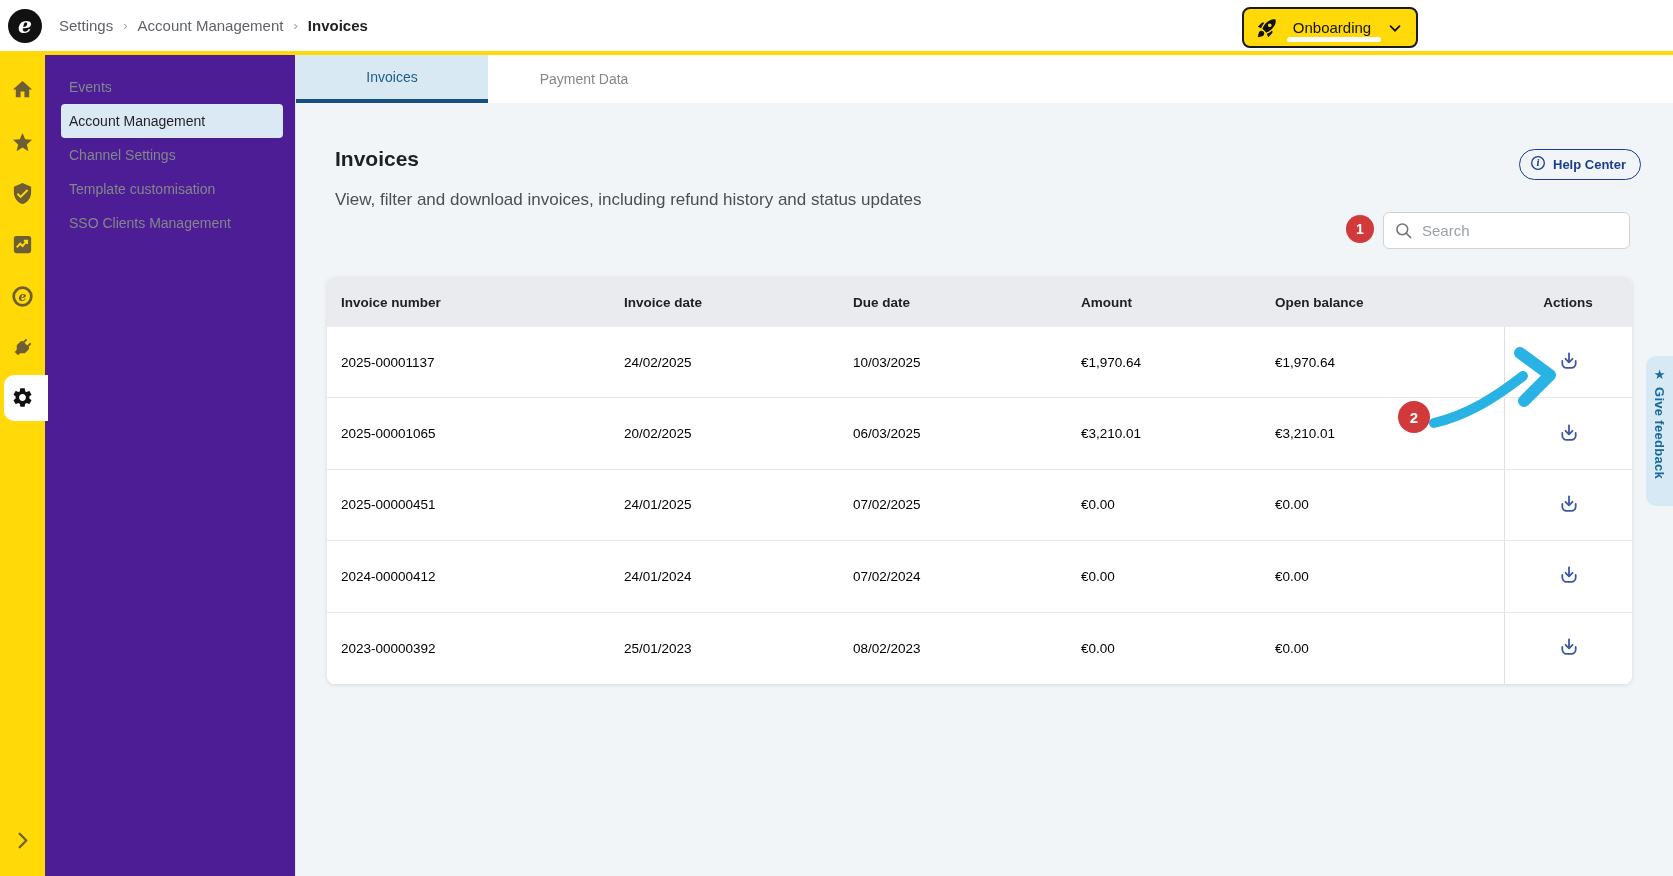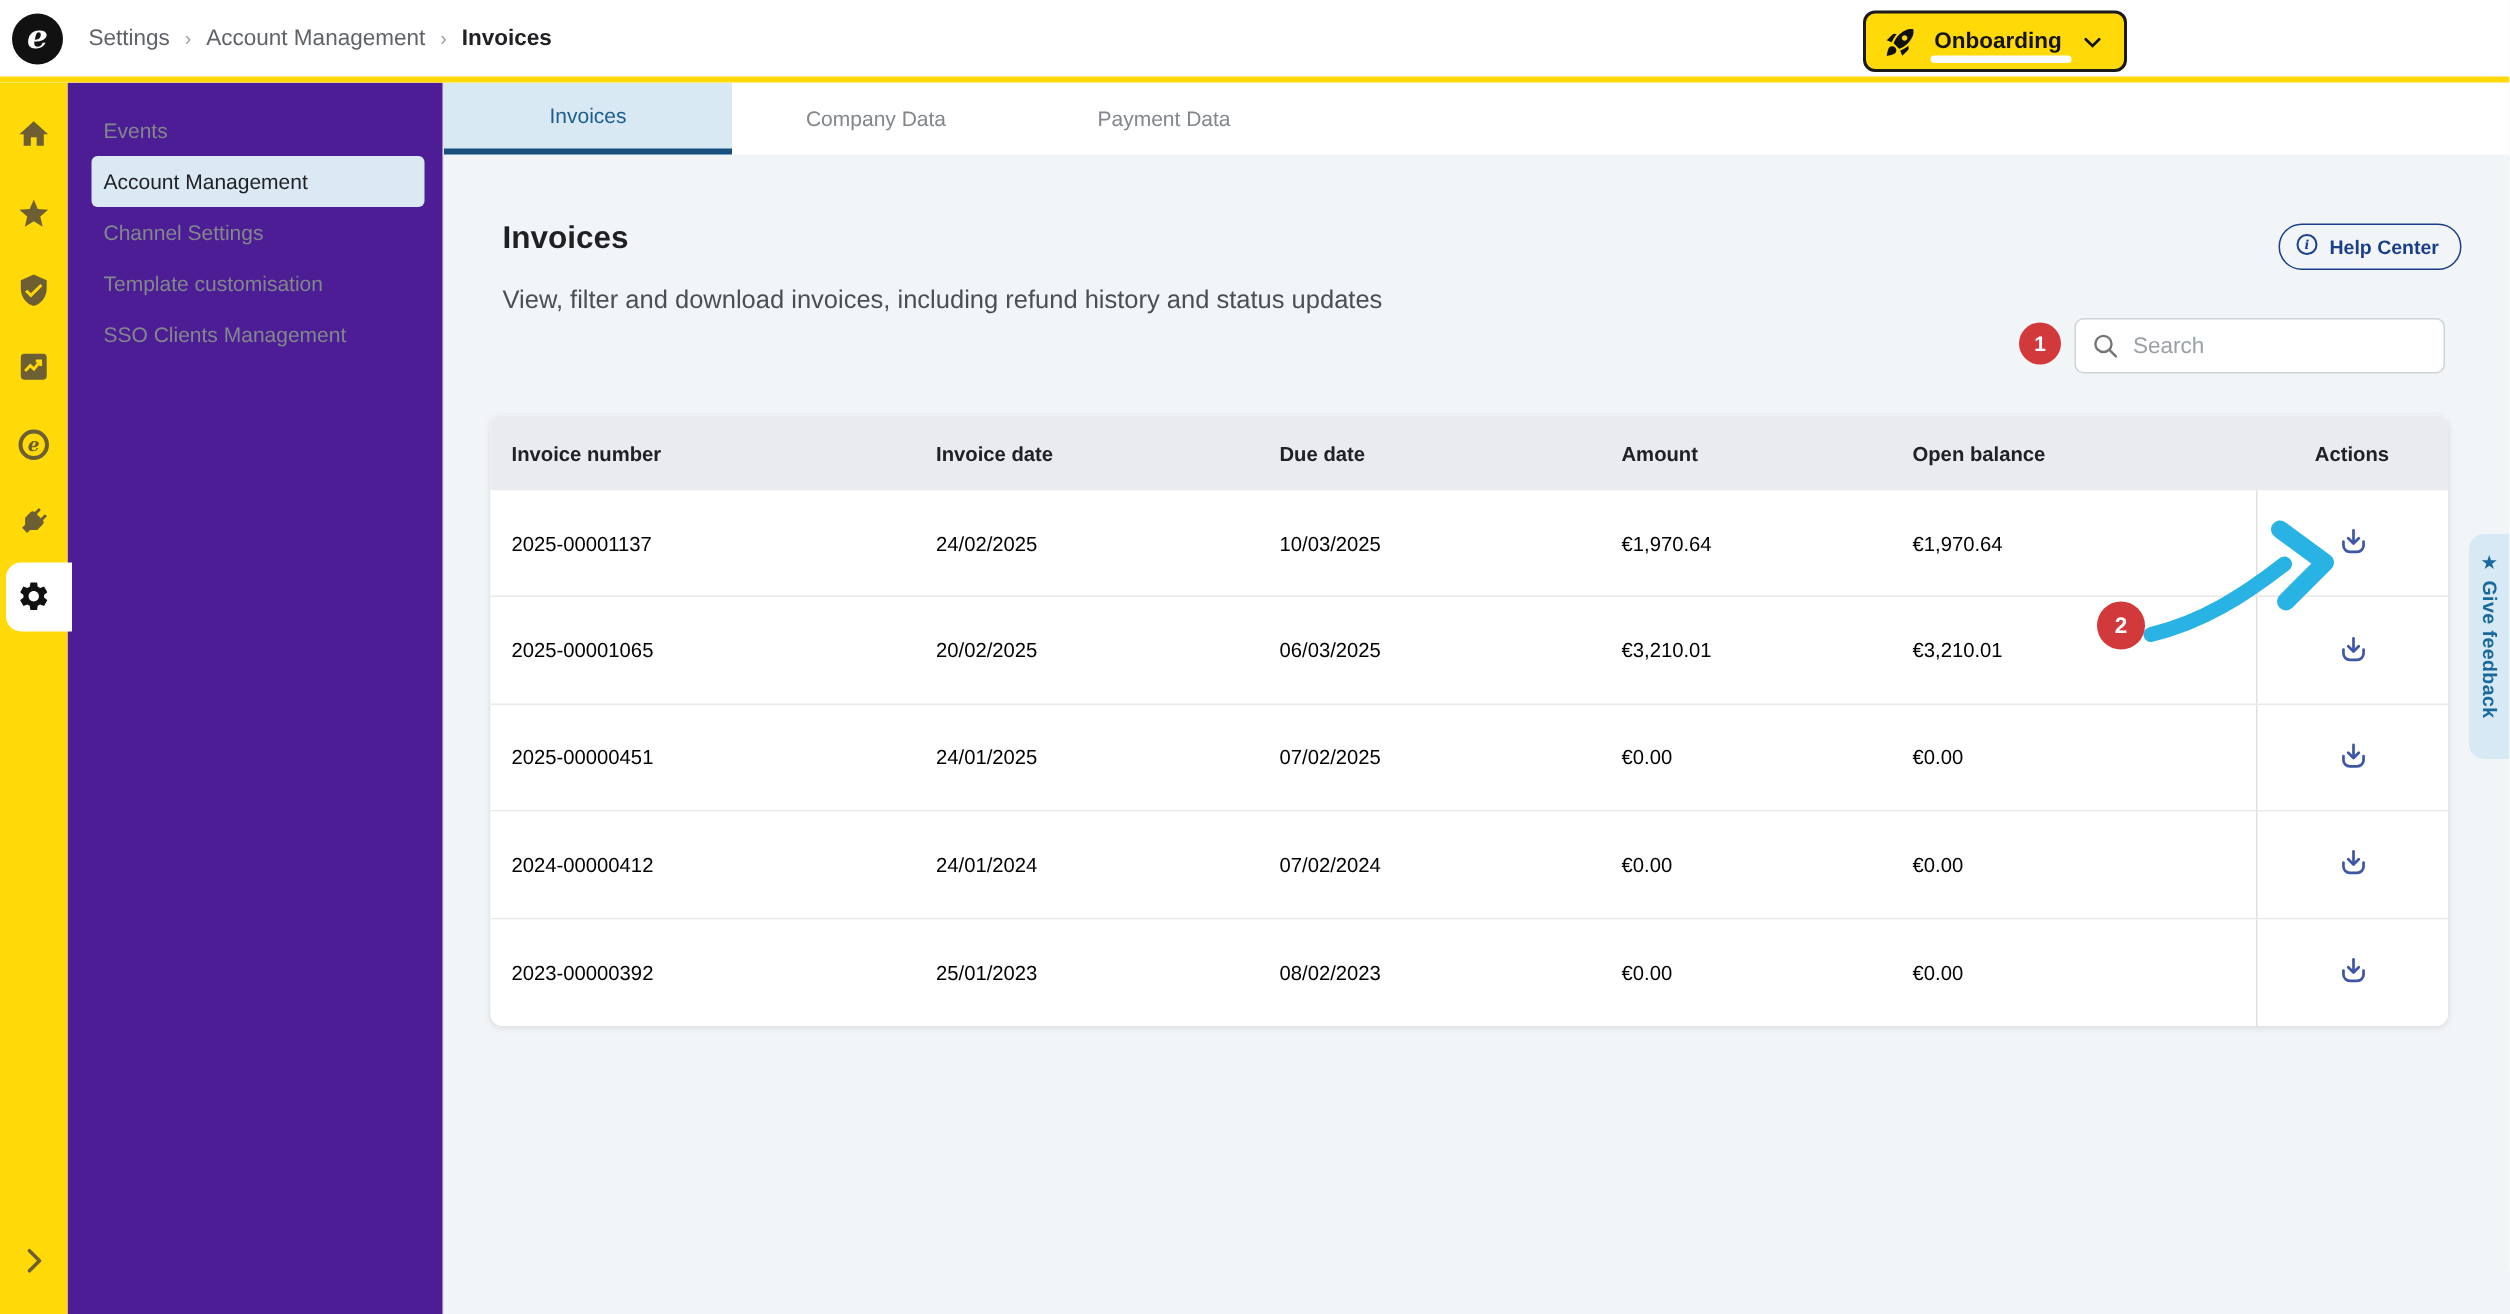--- a/index.html
+++ b/index.html
@@ -16,21 +16,21 @@
 
   
   .topbar{position:absolute;left:0;top:0;width:1673px;height:55px;background:#fff;border-bottom:4px solid var(--yellow);z-index:30;}
   .logo{position:absolute;left:8px;top:9px;width:34px;height:34px;border-radius:50%;background:#111;color:#fff;
         display:flex;align-items:center;justify-content:center;font-family:"DejaVu Serif",serif;font-style:italic;font-weight:bold;font-size:22px;padding-bottom:3px;}
   .breadcrumb{position:absolute;left:59px;top:0;height:51px;display:flex;align-items:center;gap:10px;font-size:15px;color:var(--grey-text);}
   .breadcrumb .sep{color:#9aa0a6;font-size:13px;}
   .breadcrumb .current{color:#202124;font-weight:bold;}
   .onboarding{position:absolute;left:1242px;top:7px;width:176px;height:41px;background:var(--yellow);
         border:2px solid #1a1a1a;border-radius:8px;display:flex;align-items:center;gap:10px;padding:0 12px;cursor:pointer;}
-  .onboarding .lbl{font-size:15px;color:#141414;font-weight:700;flex:1;text-align:center;}
+  .onboarding .lbl{font-size:15px;color:#141414;font-weight:400;flex:1;text-align:center;}
   .onboarding .progress{position:absolute;left:43px;bottom:4px;width:94px;height:5px;border-radius:3px;background:#fff;}
   .top-icons{position:absolute;right:0;top:0;height:51px;}
 
   
   .rail{position:absolute;left:0;top:55px;width:45px;height:821px;background:var(--yellow);z-index:20;}
   .rico{position:absolute;left:11px;width:23px;height:23px;color:var(--rail-icon);cursor:pointer;}
   .rico svg{width:23px;height:23px;display:block;}
   .rail-active{position:absolute;left:4px;top:320px;width:44px;height:46px;background:#fff;border-radius:10px 0 0 10px;}
   .rail-active .rico{position:absolute;left:7px;top:11px;color:#111;}
   .rail-chevron{position:absolute;left:11px;top:774px;width:23px;height:23px;color:var(--rail-icon);cursor:pointer;}
@@ -181,21 +181,20 @@
     <div class="nav-item" style="top:15px;">Events</div>
     <div class="nav-item active" style="top:49px;">Account Management</div>
     <div class="nav-item" style="top:83px;">Channel Settings</div>
     <div class="nav-item" style="top:117px;">Template customisation</div>
     <div class="nav-item" style="top:151px;">SSO Clients Management</div>
   </aside>
 
   <main class="main">
     <div class="tabbar">
       <div class="tab active">Invoices</div>
-      <div class="tab">Company Data</div>
       <div class="tab">Payment Data</div>
     </div>
 
     <h1 class="page-title">Invoices</h1>
     <p class="page-desc">View, filter and download invoices, including refund history and status updates</p>
 
     <button class="help-btn">
       <span>
         <svg viewBox="0 0 24 24">
             <circle cx="12" cy="12" r="9.5" fill="none" stroke="currentColor" stroke-width="2"></circle>

